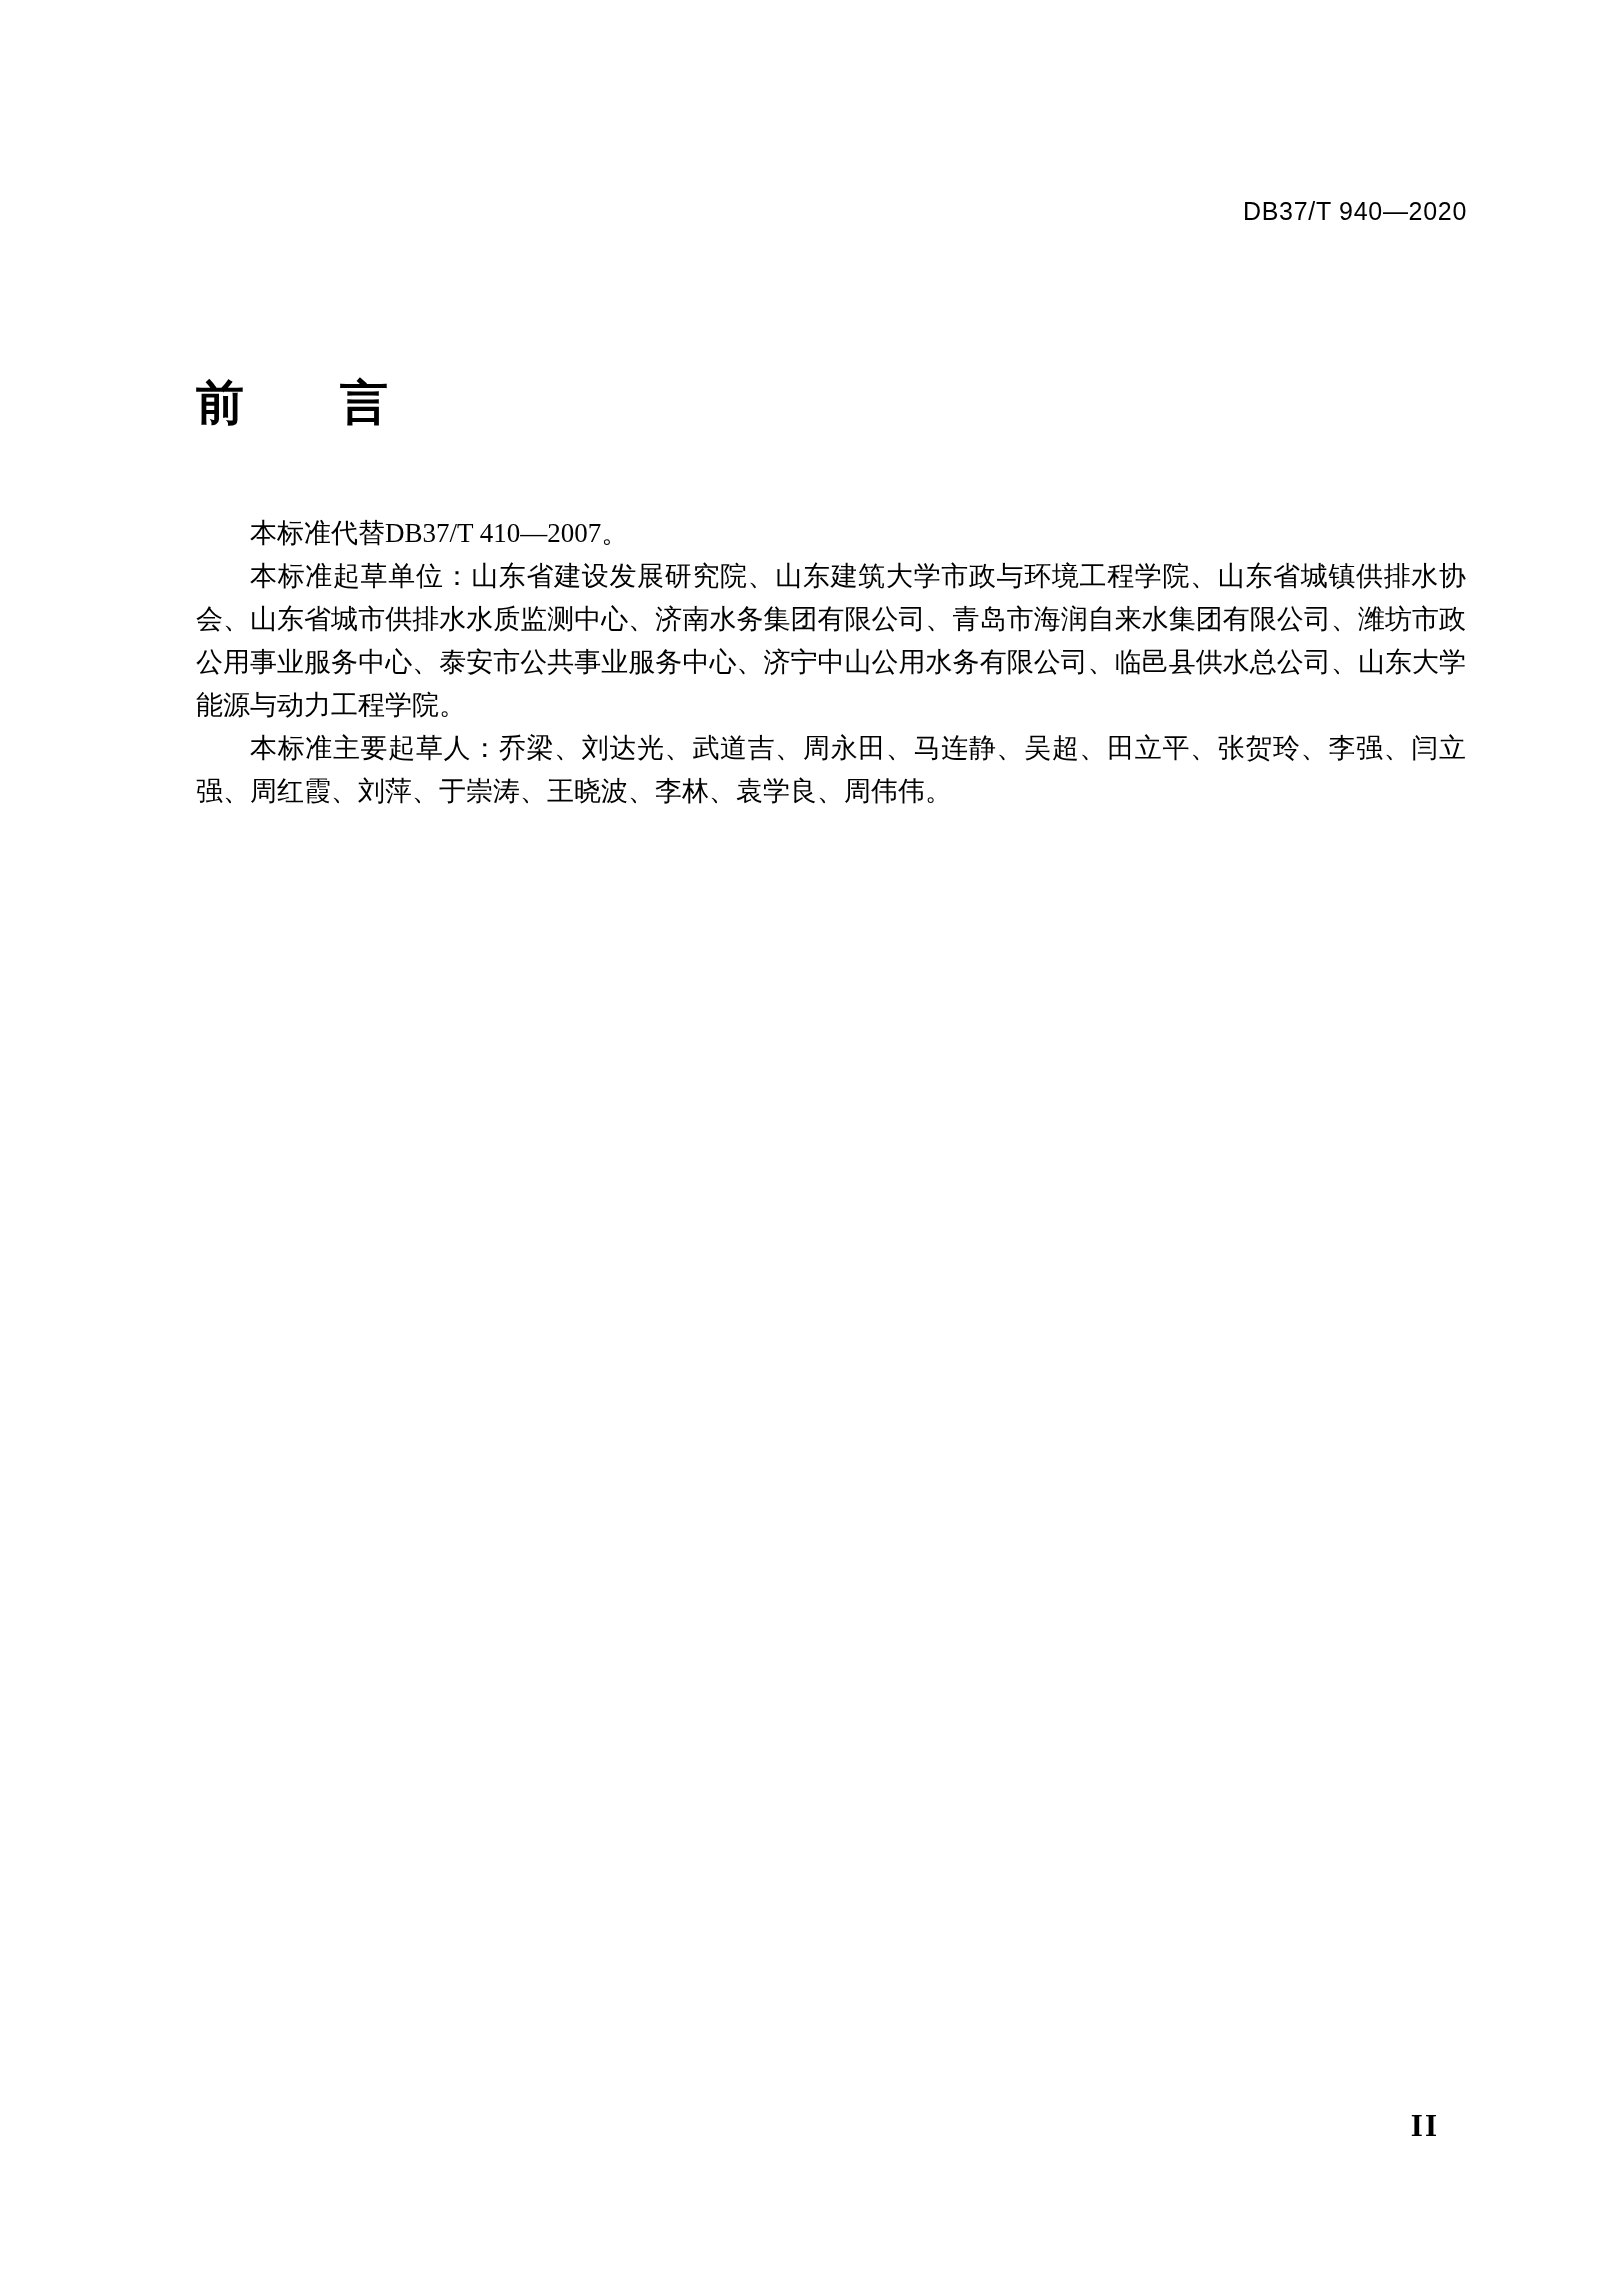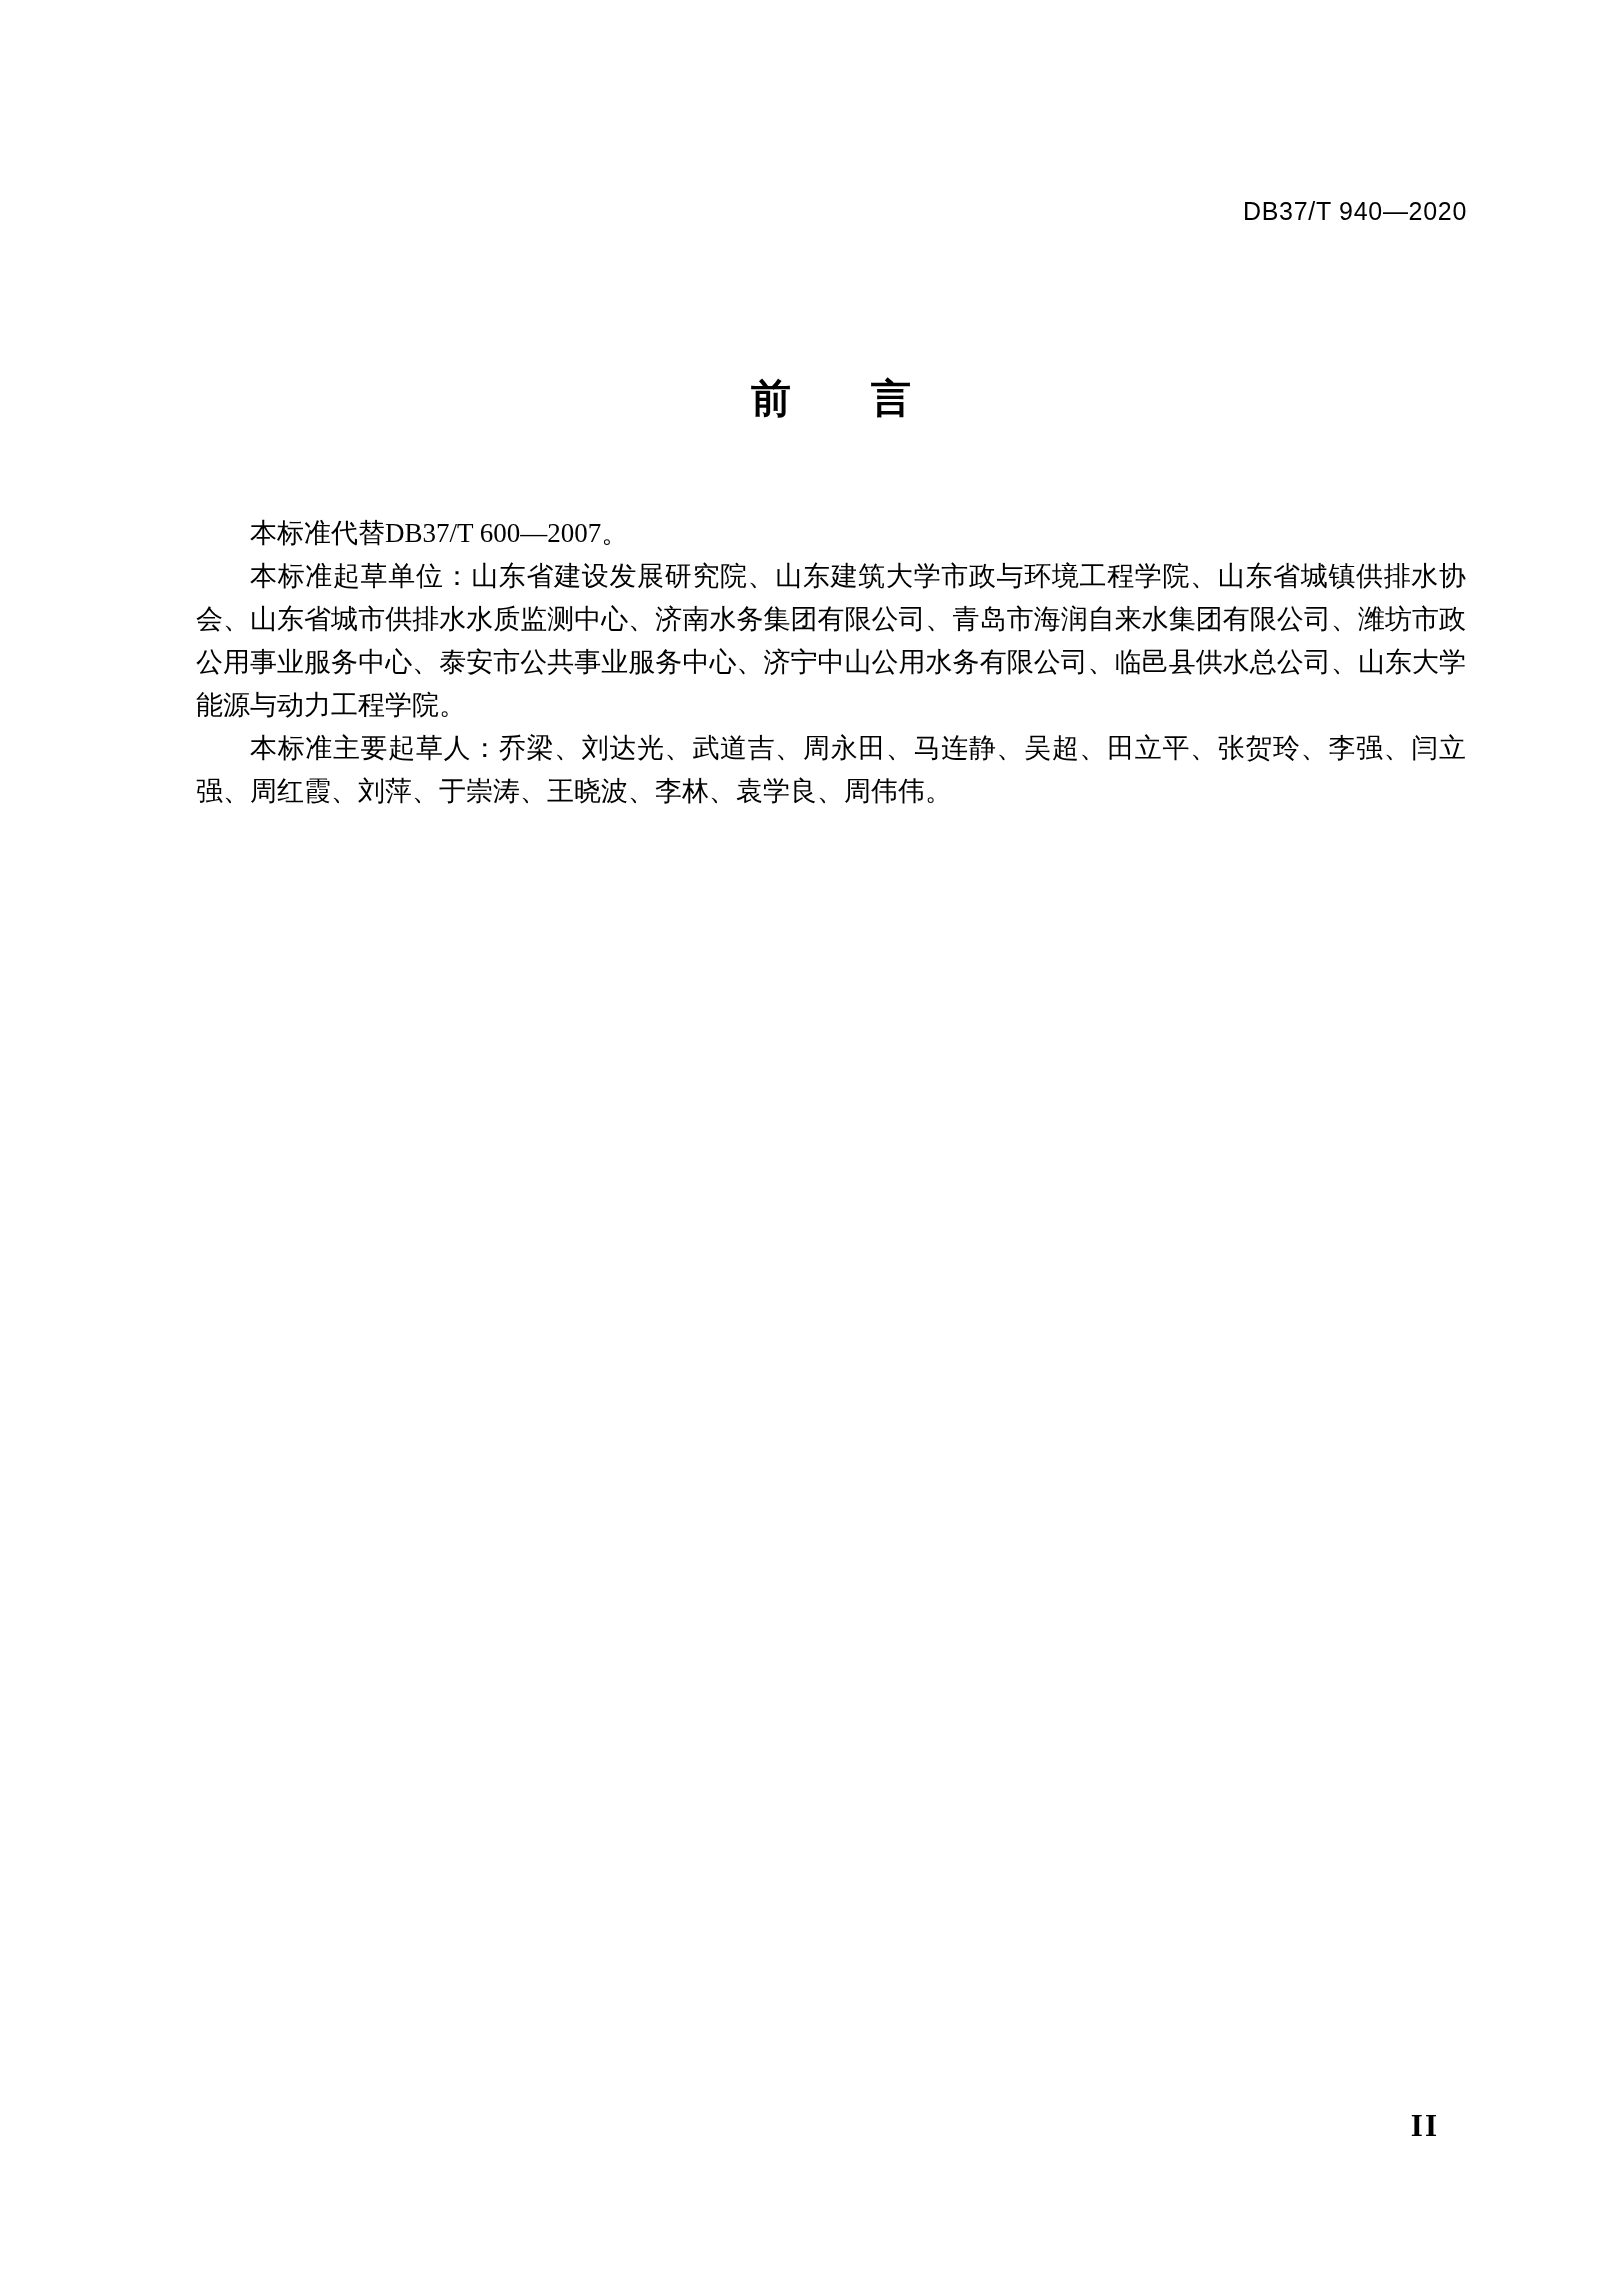--- a/index.html
+++ b/index.html
@@ -23,24 +23,24 @@
     font-size: 25px;
     letter-spacing: 0.7px;
     white-space: nowrap;
     text-align: center;
   }
   .doc-title {
     position: absolute;
     top: 374px;
     left: 196px;
     width: 1270px;
-    text-align: center;
+    text-align: left;
     font-family: "Liberation Sans", "DejaVu Sans", sans-serif;
     font-weight: bold;
-    font-size: 40px;
+    font-size: 48px;
     line-height: 1.2;
     white-space: pre;
   }
   .body-text {
     position: absolute;
     top: 512px;
     left: 196px;
     width: 1270px;
     font-family: "Liberation Serif", "DejaVu Serif", serif;
     font-size: 27px;
@@ -65,21 +65,21 @@
 </head>
 <body>
 
 <div class="page">
 
   <div class="header-code">DB37/T 940—2020</div>
 
   <div class="doc-title">前　　言</div>
 
   <div class="body-text">
-    <p>本标准代替DB37/T 600—2007。</p>
+    <p>本标准代替DB37/T 410—2007。</p>
     <p>本标准起草单位：山东省建设发展研究院、山东建筑大学市政与环境工程学院、山东省城镇供排水协会、山东省城市供排水水质监测中心、济南水务集团有限公司、青岛市海润自来水集团有限公司、潍坊市政公用事业服务中心、泰安市公共事业服务中心、济宁中山公用水务有限公司、临邑县供水总公司、山东大学能源与动力工程学院。</p>
     <p>本标准主要起草人：乔梁、刘达光、武道吉、周永田、马连静、吴超、田立平、张贺玲、李强、闫立强、周红霞、刘萍、于崇涛、王晓波、李林、袁学良、周伟伟。</p>
   </div>
 
   <div class="page-number">II</div>
 
 </div>
 
 
 </body></html>

